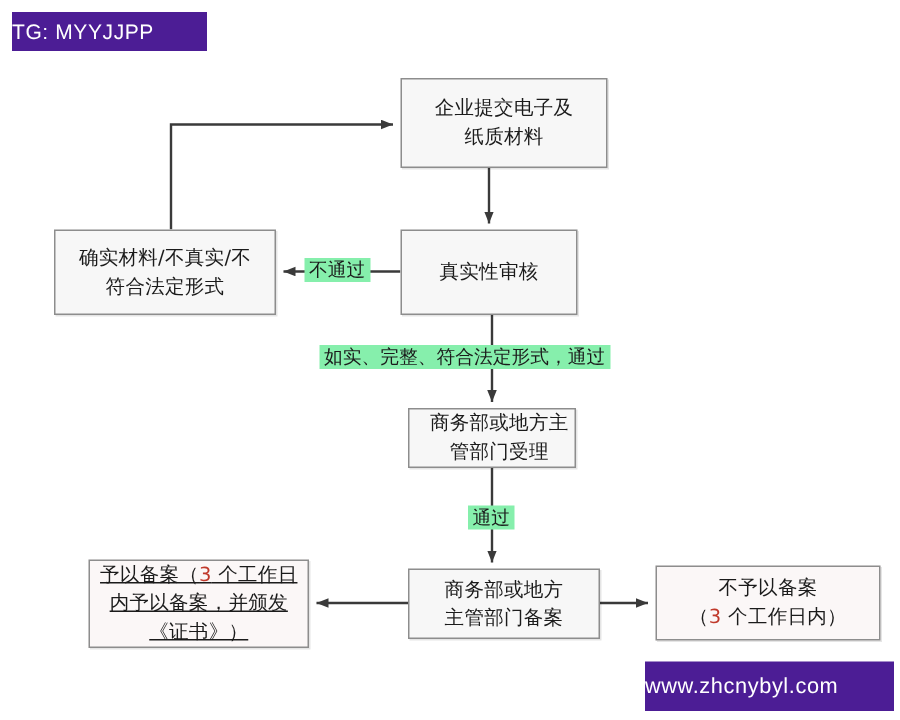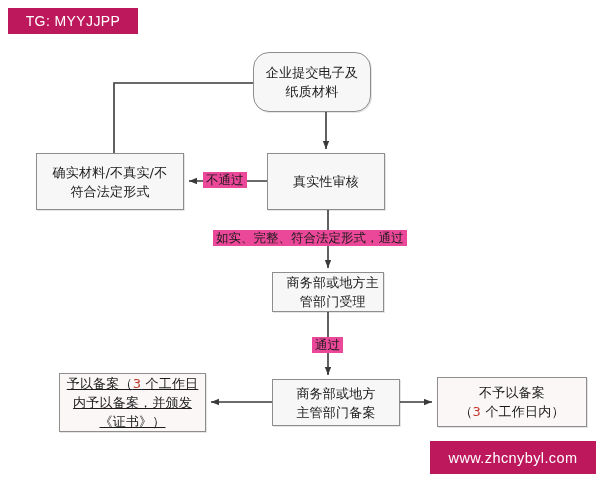--- a/index.html
+++ b/index.html
@@ -39,31 +39,30 @@
   }
   .node-pale {
     background: #fbf7f7;
   }
   .edge-label {
     position: absolute;
     color: #1b1b1b;
     font-size: 12.5px;
     line-height: 16px;
     white-space: nowrap;
-    background: #ec4899;
+    background: #86efac;
     padding: 0 3px;
   }
   .wm {
     position: absolute;
-    background: #be185d;
+    background: #4c1d95;
     color: #ffffff;
     font-family: "Liberation Sans", sans-serif;
     display: flex;
     align-items: center;
-    justify-content: center;
     letter-spacing: 0.4px;
   }
   #wm-top {
     left: 8px;
     top: 8px;
     width: 130px;
     height: 26px;
     font-size: 14px;
   }
   #wm-bottom {
@@ -119,21 +118,21 @@
 
     <g>
       <path d="M272,402 L211,402" stroke="#3a3a3a" stroke-width="1.6" fill="none" marker-end="url(#arrow)"></path>
     </g>
 
     <g>
       <path d="M384,402 L432,402" stroke="#3a3a3a" stroke-width="1.6" fill="none" marker-end="url(#arrow)"></path>
     </g>
   </svg>
 
-  <div class="node" id="node-submit" style="left: 253px; top: 52px; width: 118px; height: 60px; border-radius: 16px;">
+  <div class="node" id="node-submit" style="left: 267px; top: 52px; width: 138px; height: 60px;">
     <span class="txt">企业提交电子及
 纸质材料</span>
   </div>
 
   <div class="node" id="node-reject-material" style="left: 36px; top: 153px; width: 148px; height: 57px;">
     <span class="txt">确实材料/不真实/不
 符合法定形式</span>
   </div>
 
   <div class="node" id="node-authenticity-review" style="left: 267px; top: 153px; width: 118px; height: 57px;">

